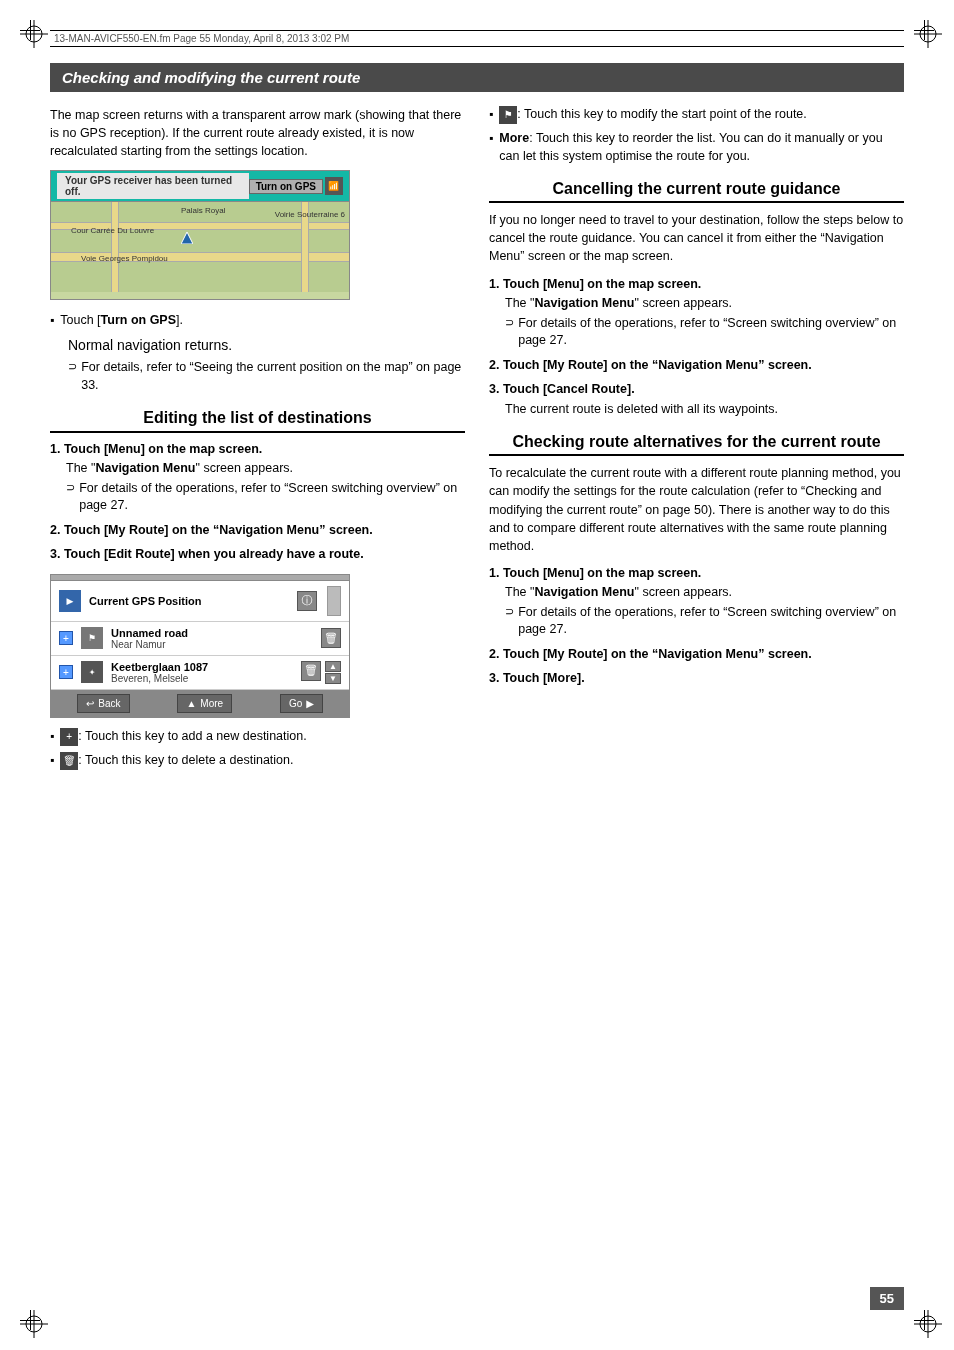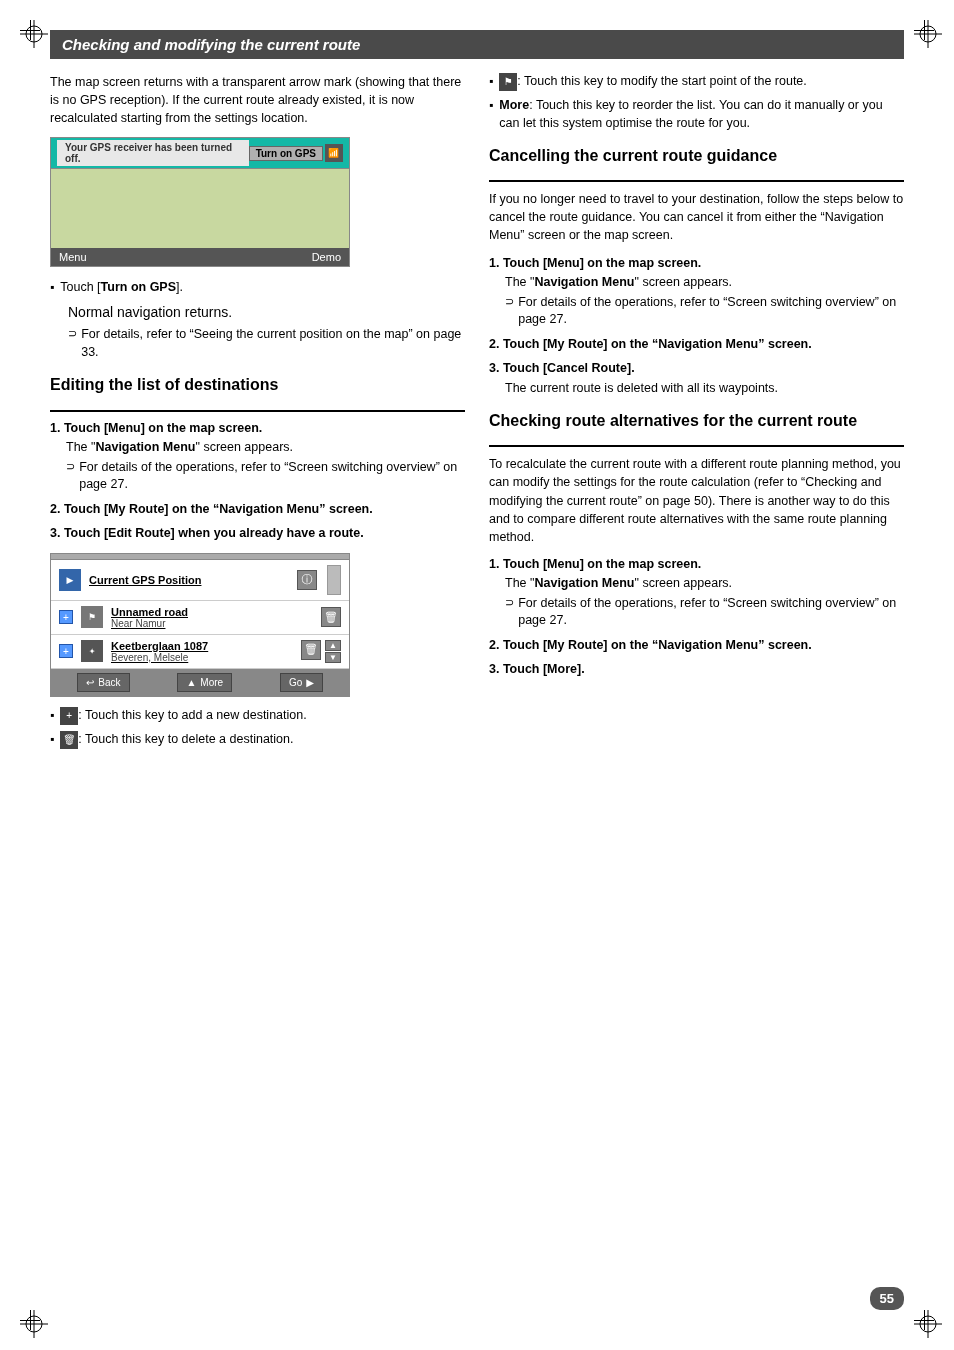--- a/index.html
+++ b/index.html
@@ -182,23 +182,24 @@
 
     
     .sub-section {
       margin-top: 14px;
       margin-bottom: 8px;
     }
     .sub-section-title {
       font-size: 16px;
       font-weight: bold;
       border-bottom: 2px solid #000;
-      padding-bottom: 15px;
+      padding-bottom: 3px;
       margin-bottom: 8px;
       line-height: 1.2;
+      text-align: center;
     }
 
     
     .step-item {
       margin-bottom: 7px;
       font-size: 12.5px;
       line-height: 1.4;
     }
     .step-indent {
       margin-left: 16px;
@@ -236,21 +237,21 @@
       width: 22px;
       height: 22px;
       background: #555;
       display: flex;
       align-items: center;
       justify-content: center;
       color: #fff;
       font-size: 9px;
       flex-shrink: 0;
     }
-    .route-row-text { flex: 1; text-decoration: underline; }
+    .route-row-text { flex: 1; }
     .route-row-text .primary { font-weight: bold; font-size: 11px; }
     .route-row-text .secondary { font-size: 10px; color: #444; }
     .route-row-actions { display: flex; gap: 4px; }
     .route-btn-small {
       width: 20px;
       height: 20px;
       background: #888;
       border: 1px solid #555;
       display: flex;
       align-items: center;
@@ -292,21 +293,21 @@
     
     .page-number {
       position: absolute;
       bottom: 40px;
       right: 50px;
       background: #555;
       color: #fff;
       font-size: 13px;
       font-weight: bold;
       padding: 4px 10px;
-      border-radius: 10px;
+      border-radius: 0;
     }
 
     .bold { font-weight: bold; }
   </style>
 </head>
 <body>
 
 <div class="page-outer">
 
   <div class="reg-mark reg-mark-tl">
@@ -331,40 +332,57 @@
       </svg>
   </div>
   <div class="reg-mark reg-mark-br">
     <svg width="28" height="28" viewBox="0 0 28 28">
         <circle cx="14" cy="14" r="8" fill="none" stroke="#000" stroke-width="1"></circle>
         <line x1="14" y1="0" x2="14" y2="28" stroke="#000" stroke-width="1"></line>
         <line x1="0" y1="14" x2="28" y2="14" stroke="#000" stroke-width="1"></line>
       </svg>
   </div>
 
+  <div class="file-info">
+    <span>13-MAN-AVICF550-EN.fm   Page 55   Monday, April 8, 2013   3:02 PM</span>
+  </div>
 
   <div class="section-header">
     <span>Checking and modifying the current route</span>
   </div>
 
   <div class="two-col">
 
     <div class="col-left">
 
       <p class="body-text">The map screen returns with a transparent arrow mark (showing that there is no GPS reception). If the current route already existed, it is now recalculated starting from the settings location.</p>
 
       <div class="map-image">
         <div class="map-top-bar">
           <span class="map-gps-warning">Your GPS receiver has been turned off.</span>
           <span class="map-turn-on-btn">Turn on GPS</span>
           <span class="map-gps-icon">📶</span>
         </div>
-        <div class="map-bottom-bar">
-          <span>Menu</span>
-          <span>Demo</span>
+        <div class="map-road-area">
+
+          <div class="map-road-h" style="top:20px;left:0;right:0;"></div>
+          <div class="map-road-h" style="top:50px;left:0;right:0;height:10px;"></div>
+          <div class="map-road-v" style="left:60px;top:0;bottom:0;"></div>
+          <div class="map-road-v" style="right:40px;top:0;bottom:0;"></div>
+
+          <span class="map-label" style="top:4px;left:130px;">Palais Royal</span>
+          <span class="map-label" style="top:24px;left:20px;">Cour Carrée Du Louvre</span>
+          <span class="map-label" style="top:8px;right:4px;">Voirie Souterraine 6</span>
+          <span class="map-label" style="top:52px;left:30px;">Voie Georges Pompidou</span>
+
+          <div style="position:absolute;top:30px;left:130px;width:12px;height:12px;">
+            <svg width="12" height="12">
+                <polygon points="6,0 12,12 0,12" fill="#2266aa" stroke="#fff" stroke-width="1"></polygon>
+              </svg>
+          </div>
         </div>
       </div>
 
       <div class="bullet-item">
         <span class="bullet-sym">▪</span>
         <span>Touch [<strong>Turn on GPS</strong>].</span>
       </div>
       <div style="margin-left:18px;font-size:14px;line-height:1.4;margin-bottom:4px;">
         <span>Normal navigation returns.</span>
       </div>

